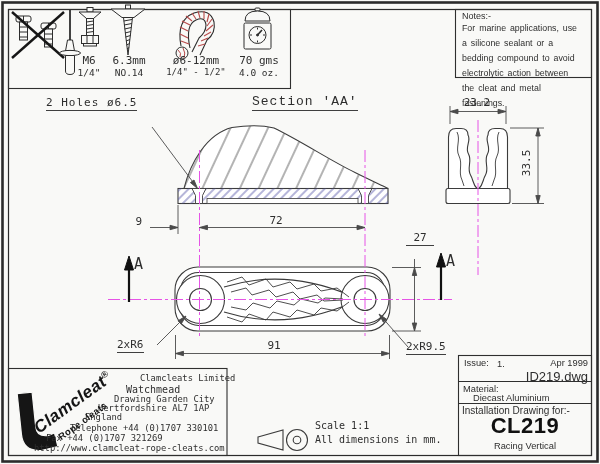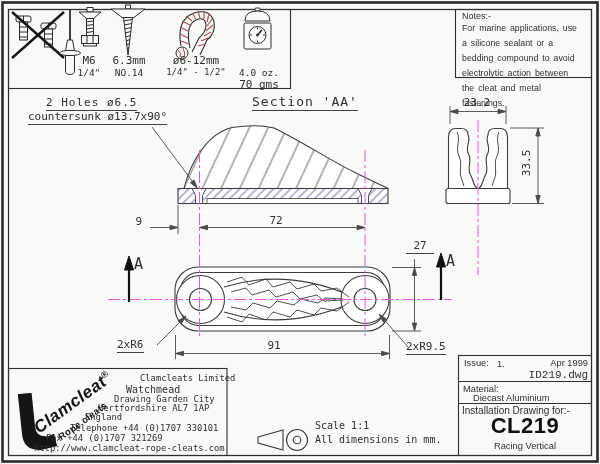--- a/index.html
+++ b/index.html
@@ -241,61 +241,60 @@
     <path d="M6,2 L21,2 L21,37 Q21,47 32,47 L39,45 L41,59 L25,61 Q6,61 6,43 Z" fill="#151515" stroke="#f9f9f7" stroke-width="1.2"></path>
   </g>
 </svg>
 
 <div class="t ctr" style="left:72px;top:55px;width:34px;">M6</div>
 <div class="t ctr" style="left:72px;top:68px;width:34px;font-size:9.5px;">1/4"</div>
 <div class="t ctr" style="left:106px;top:55px;width:46px;">6.3mm</div>
 <div class="t ctr" style="left:106px;top:68px;width:46px;font-size:9.5px;">NO.14</div>
 <div class="t ctr" style="left:166px;top:55px;width:60px;">ø6-12mm</div>
 <div class="t ctr" style="left:166px;top:68px;width:60px;font-size:9px;">1/4" - 1/2"</div>
-<div class="t ctr" style="left:232px;top:55px;width:54px;margin-top:24px;">70 gms</div>
+<div class="t ctr" style="left:232px;top:55px;width:54px;">70 gms</div>
 <div class="t ctr" style="left:232px;top:68px;width:54px;font-size:9.5px;">4.0 oz.</div>
 
 <div class="t sans" style="left:462px;top:12px;font-size:9px;">Notes:-</div>
 <div class="t sans pre" style="left:462px;top:21px;width:128px;font-size:8.8px;line-height:15px;word-spacing:1.5px;white-space:pre-line;">For marine applications, use
 a silicone sealant or a
 bedding compound to avoid
 electrolytic action between
 the cleat and metal
 fastenings.</div>
 
-<div class="t u" style="left:252px;top:95px;font-size:13px;letter-spacing:1px;">Section 'AA'</div>
+<div class="t u" style="left:252px;top:95px;font-size:13px;letter-spacing:1px;font-family:Liberation Mono, monospace;">Section 'AA'</div>
 <div class="t u" style="left:46px;top:97px;font-size:11px;letter-spacing:1px;">2 Holes ø6.5</div>
-<div class="t u" style="left:28px;top:111px;font-size:11px;">countersunk ø13.7x90°</div>
 
 <div class="t rt" style="left:118px;top:216px;width:24px;">9</div>
 <div class="t ctr" style="left:260px;top:215px;width:32px;">72</div>
 <div class="t ctr" style="left:459px;top:97px;width:36px;">23.2</div>
 <div class="t ctr rot90" style="left:505px;top:157px;width:44px;">33.5</div>
-<div class="t ctr u" style="left:406px;top:240px;width:28px;">27</div>
+<div class="t ctr u" style="left:406px;top:232px;width:28px;">27</div>
 <div class="t ctr" style="left:258px;top:340px;width:32px;">91</div>
 <div class="t u" style="left:117px;top:339px;">2xR6</div>
 <div class="t u" style="left:406px;top:341px;">2xR9.5</div>
 <div class="t" style="left:134px;top:256px;font-size:15px;">A</div>
 <div class="t" style="left:446px;top:253px;font-size:15px;">A</div>
 
 <div class="logo-main"><span>Clamcleat</span><sup>®</sup></div>
 <div class="logo-sub">Rope cleats</div>
 <div class="t" style="left:140px;top:374px;font-size:8.8px;">Clamcleats Limited</div>
 <div class="t" style="left:126px;top:385px;font-size:10px;text-align:center;">Watchmead</div>
 <div class="t" style="left:114px;top:395px;font-size:8.8px;">Drawing Garden City</div>
 <div class="t" style="left:98px;top:404px;font-size:8.8px;">Hertfordshire AL7 1AP</div>
 <div class="t" style="left:85px;top:413px;font-size:8.8px;">England</div>
 <div class="t" style="left:70px;top:424px;font-size:8.8px;">Telephone +44 (0)1707 330101</div>
 <div class="t" style="left:46px;top:434px;font-size:8.8px;">Fax +44 (0)1707 321269</div>
 <div class="t" style="left:34px;top:444px;font-size:8.8px;">http://www.clamcleat-rope-cleats.com</div>
 
 <div class="t sans" style="left:464px;top:358px;font-size:9.3px;text-align:center;">Issue:</div>
 <div class="t sans" style="left:497px;top:359px;font-size:9.3px;">1.</div>
 <div class="t sans rt" style="left:528px;top:358px;width:60px;font-size:9.3px;">Apr 1999</div>
-<div class="t sans rt" style="left:518px;top:370px;width:70px;font-size:11px;font-family:Liberation Mono, monospace;">ID219.dwg</div>
+<div class="t sans rt" style="left:518px;top:370px;width:70px;font-size:13px;">ID219.dwg</div>
 <div class="t sans" style="left:463px;top:384px;font-size:9.3px;">Material:</div>
 <div class="t sans" style="left:473px;top:393px;font-size:9.3px;">Diecast Aluminium</div>
 <div class="t sans" style="left:462px;top:406px;font-size:10px;text-align:right;">Installation Drawing for:-</div>
 <div class="t sans ctr" style="left:458px;top:414px;width:134px;font-size:22px;font-weight:700;letter-spacing:.5px;color:#111;">CL219</div>
 <div class="t sans ctr" style="left:458px;top:441px;width:134px;font-size:9.3px;">Racing Vertical</div>
 
 <div class="t" style="left:315px;top:421px;font-size:10px;">Scale 1:1</div>
 <div class="t" style="left:315px;top:435px;font-size:10px;">All dimensions in mm.</div>
 
 </div>

